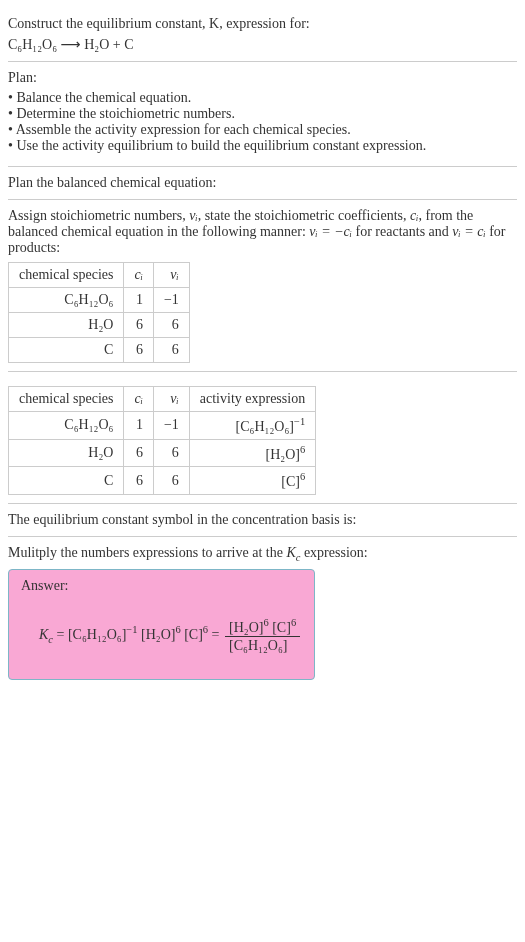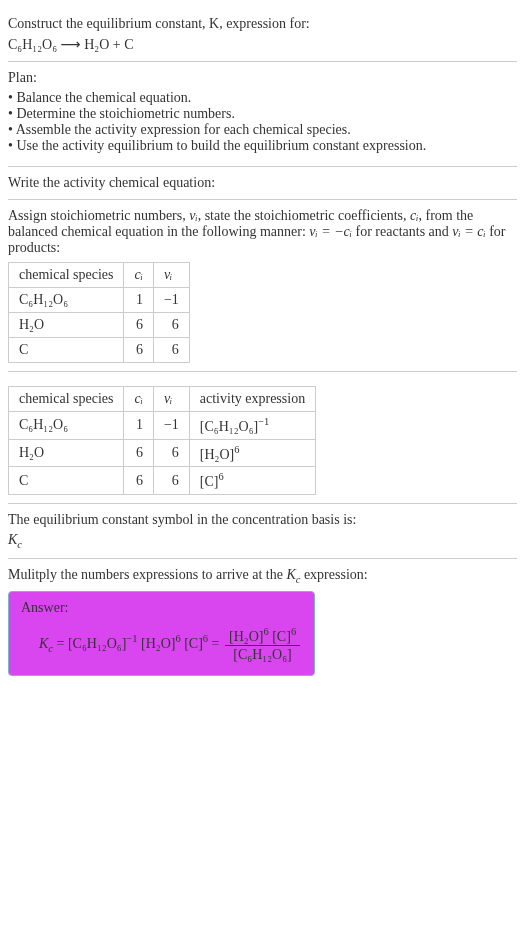--- a/index.html
+++ b/index.html
@@ -39,43 +39,43 @@
   ul li::before {
     content: "• ";
   }
   table {
     border-collapse: collapse;
     margin-top: 6px;
   }
   th, td {
     border: 1px solid #ccc;
     padding: 4px 10px;
-    text-align: left;
+    text-align: right;
     font-weight: normal;
     font-size: 14px;
   }
   td.num {
     text-align: right;
   }
   .answer {
     border: 1px solid #7db6c7;
-    background: #d946ef;
+    background: #f9a8d4;
     border-radius: 4px;
     padding: 8px 12px;
     margin-top: 6px;
     display: inline-block;
   }
   .answer-label {
     margin-bottom: 6px;
   }
   .frac {
     display: inline-block;
     vertical-align: middle;
-    text-align: center;
-    margin: 3px 2px;
+    text-align: left;
+    margin: 16px 2px;
   }
   .frac .num {
     display: block;
     border-bottom: 1px solid #333;
     padding: 1px 4px;
   }
   .frac .den {
     display: block;
     padding: 1px 4px;
   }
@@ -104,21 +104,21 @@
   <ul>
     <li>Balance the chemical equation.</li>
     <li>Determine the stoichiometric numbers.</li>
     <li>Assemble the activity expression for each chemical species.</li>
     <li>Use the activity equilibrium to build the equilibrium constant expression.</li>
   </ul>
 </div>
 <hr>
 
 <div class="section">
-  <div>Write the activity chemical equation:</div>
+  <div>Plan the balanced chemical equation:</div>
 </div>
 <hr>
 
 <div class="section">
   <div>
     <span>Assign stoichiometric numbers, </span><i>νᵢ</i><span>, state the stoichiometric coefficients, </span><i>cᵢ</i><span>, from the balanced chemical equation in the following manner: </span><i>νᵢ = −cᵢ</i><span> for reactants and </span><i>νᵢ = cᵢ</i><span> for products:</span>
   </div>
   <table>
     <tbody>
         <tr>
@@ -173,23 +173,20 @@
       <td class="num">6</td>
       <td><span>[C]</span><sup>6</sup></td>
     </tr>
   </tbody>
     </table>
 </div>
 <hr>
 
 <div class="section">
   <div>The equilibrium constant symbol in the concentration basis is:</div>
-  <div class="eq">
-    <i><span>K</span><sub>c</sub></i>
-  </div>
 </div>
 <hr>
 
 <div class="section">
   <div>
     <span>Mulitply the numbers expressions to arrive at the </span><i><span>K</span><sub>c</sub></i><span> expression:</span>
   </div>
 
   <div class="answer">
     <div class="answer-label">Answer:</div>

